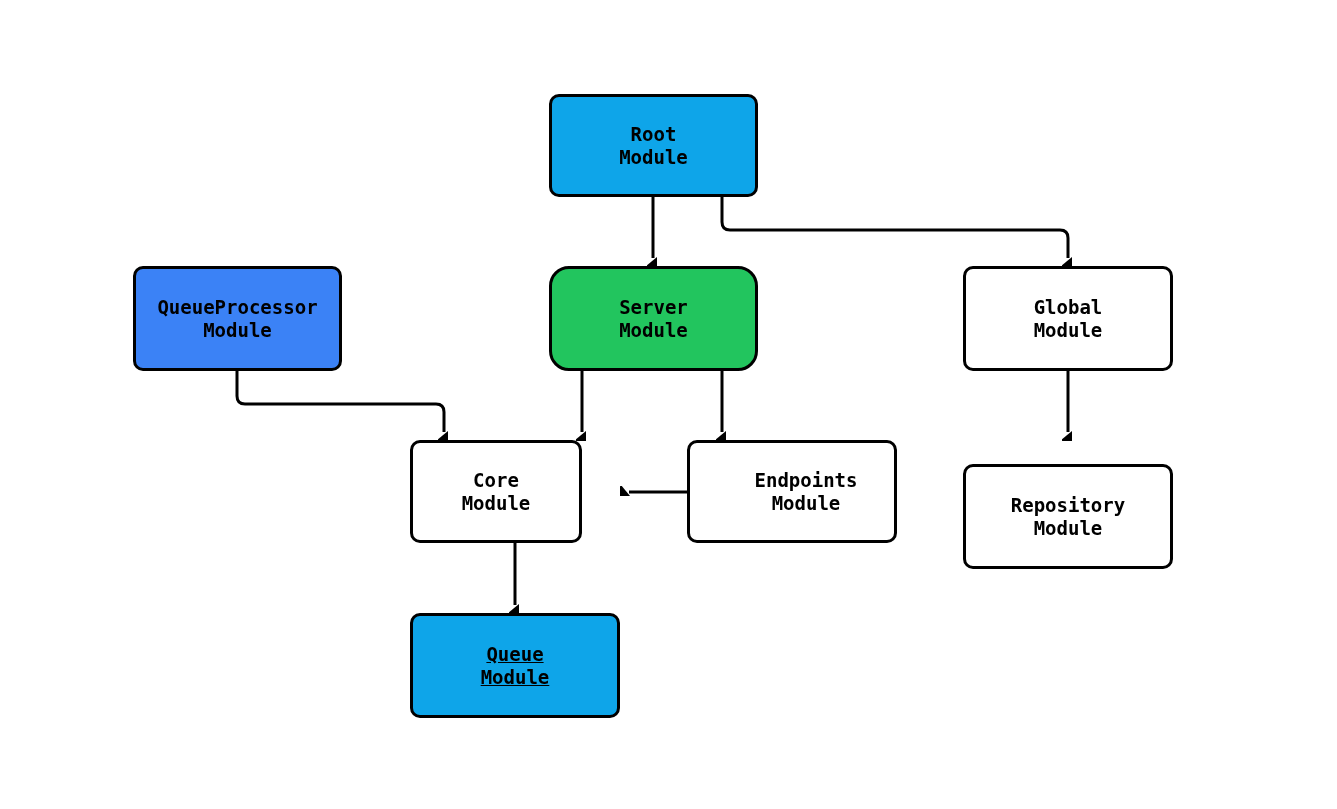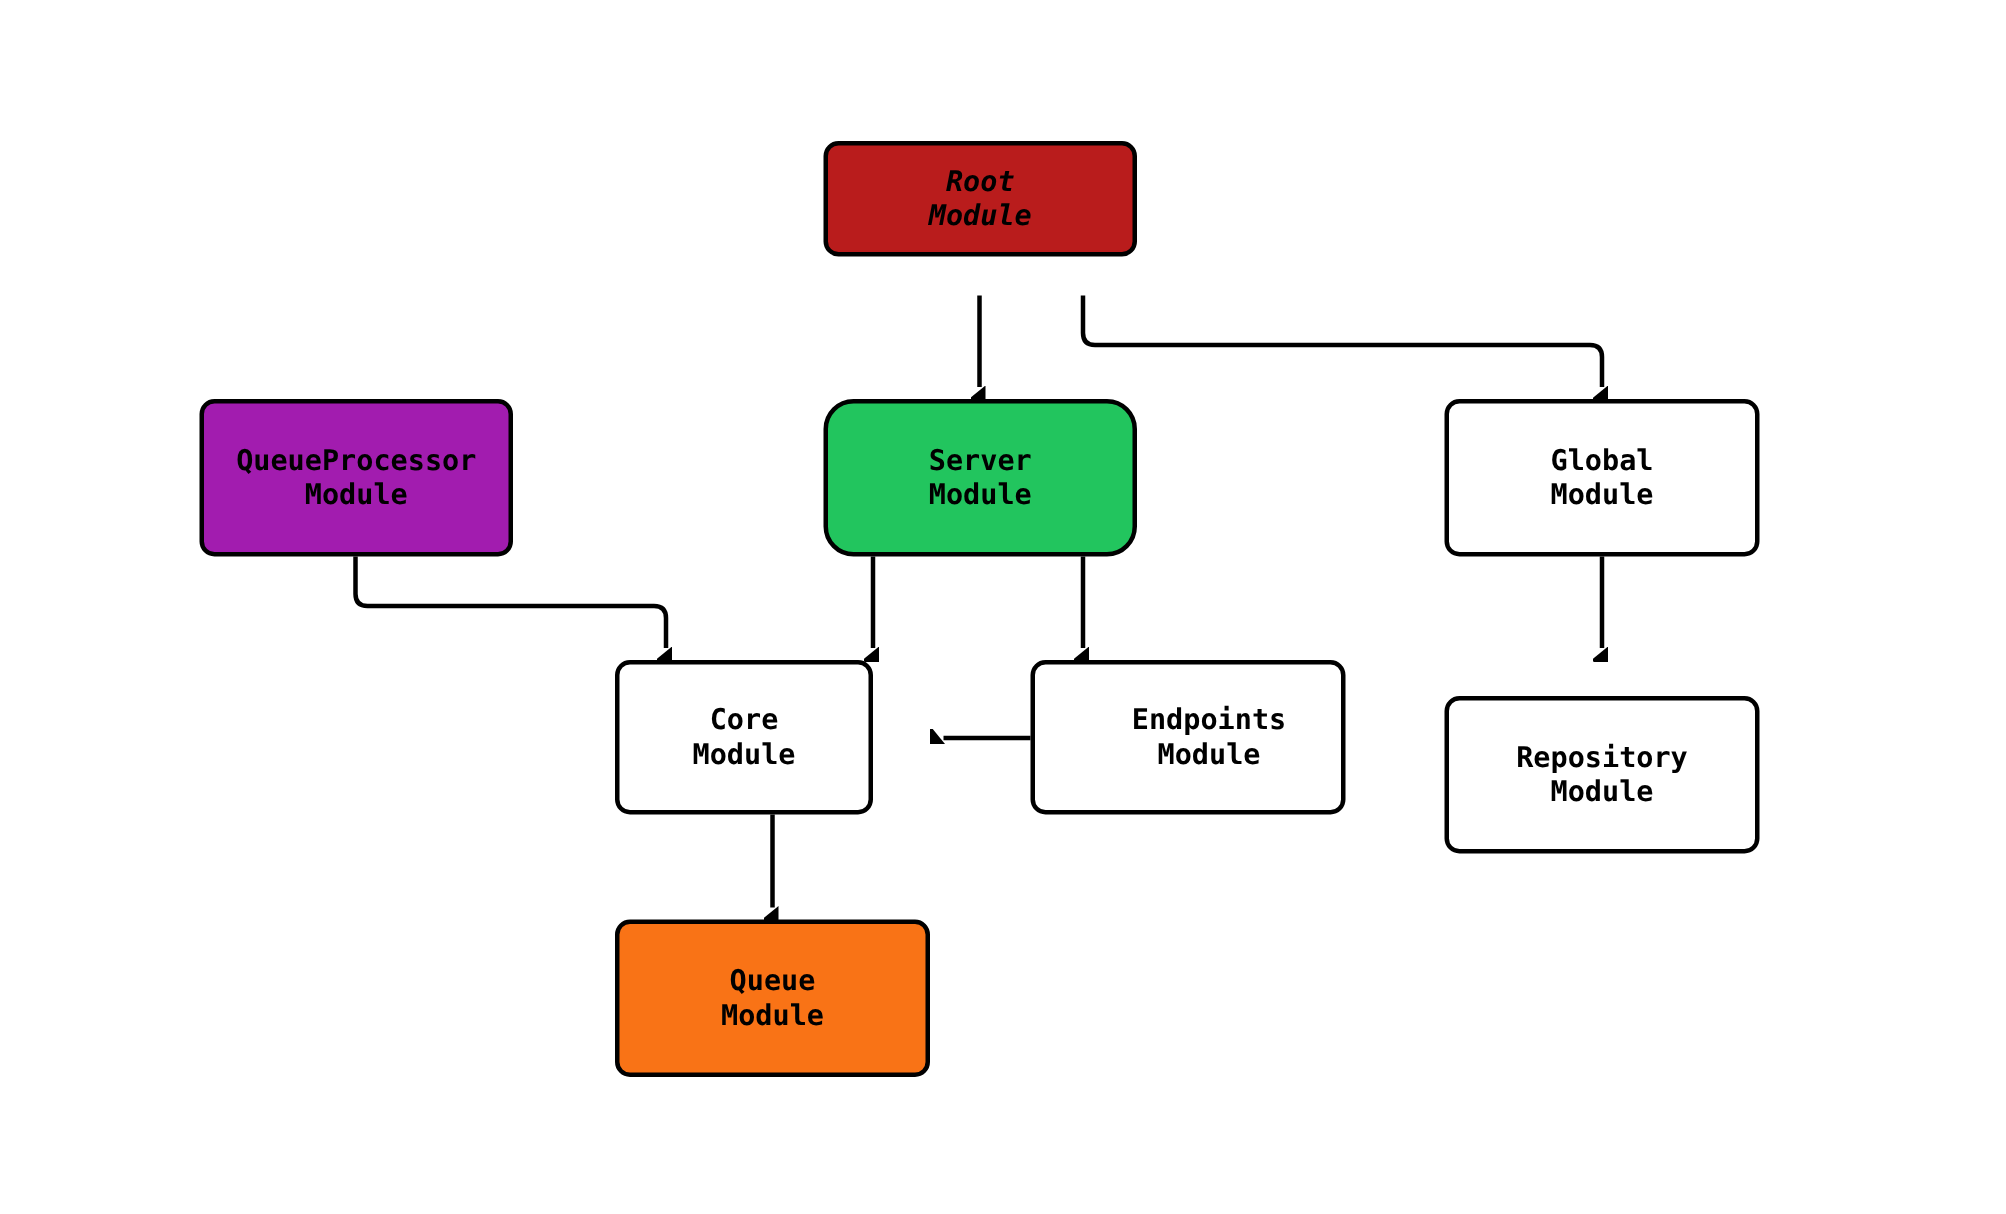--- a/index.html
+++ b/index.html
@@ -62,26 +62,26 @@
         <path d="M 722 197 L 722 222 Q 722 230 730 230 L 1060 230 Q 1068 230 1068 238 L 1068 258" fill="none" stroke="#000000" stroke-width="3" stroke-linecap="butt" marker-end="url(#arrowhead)"></path>
         <path d="M 237 371 L 237 396 Q 237 404 245 404 L 436 404 Q 444 404 444 412 L 444 432" fill="none" stroke="#000000" stroke-width="3" stroke-linecap="butt" marker-end="url(#arrowhead)"></path>
         <path d="M 582 371 L 582 432" fill="none" stroke="#000000" stroke-width="3" stroke-linecap="butt" marker-end="url(#arrowhead)"></path>
         <path d="M 722 371 L 722 432" fill="none" stroke="#000000" stroke-width="3" stroke-linecap="butt" marker-end="url(#arrowhead)"></path>
         <path d="M 1068 371 L 1068 432" fill="none" stroke="#000000" stroke-width="3" stroke-linecap="butt" marker-end="url(#arrowhead)"></path>
         <path d="M 687 492 L 629 492" fill="none" stroke="#000000" stroke-width="3" stroke-linecap="butt" marker-end="url(#arrowhead)"></path>
         <path d="M 515 543 L 515 605" fill="none" stroke="#000000" stroke-width="3" stroke-linecap="butt" marker-end="url(#arrowhead)"></path>
       </g>
   </svg>
 
-  <div class="node" style="left: 549px; top: 94px; width: 209px; height: 77px; border-color: rgb(0, 0, 0); background: #b91c1c; font-style: italic;">
+  <div class="node" style="left: 549px; top: 94px; width: 209px; height: 103px; border-color: rgb(0, 0, 0); background: #0ea5e9;">
     <span class="node-label">Root
 Module</span>
   </div>
 
-  <div class="node" style="left: 133px; top: 266px; width: 209px; height: 105px; border-color: rgb(0, 0, 0); background: #a21caf;">
+  <div class="node" style="left: 133px; top: 266px; width: 209px; height: 105px; border-color: rgb(0, 0, 0); background: #3b82f6;">
     <span class="node-label">QueueProcessor
 Module</span>
   </div>
 
   <div class="node" style="left: 549px; top: 266px; width: 209px; height: 105px; border-color: rgb(0, 0, 0); background: #22c55e; border-radius: 20px;">
     <span class="node-label">Server
 Module</span>
   </div>
 
   <div class="node" style="left: 963px; top: 266px; width: 210px; height: 105px; border-color: rgb(0, 0, 0); background: rgb(255, 255, 255);">
@@ -97,18 +97,18 @@
   <div class="node" style="left: 687px; top: 440px; width: 210px; height: 103px; border-color: rgb(0, 0, 0); background: rgb(255, 255, 255); padding-left: 28px;">
     <span class="node-label">Endpoints
 Module</span>
   </div>
 
   <div class="node" style="left: 963px; top: 440px; width: 210px; height: 105px; border-color: rgb(0, 0, 0); background: rgb(255, 255, 255); margin-top: 24px;">
     <span class="node-label">Repository
 Module</span>
   </div>
 
-  <div class="node" style="left: 410px; top: 613px; width: 210px; height: 105px; border-color: rgb(0, 0, 0); background: #f97316;">
+  <div class="node" style="left: 410px; top: 613px; width: 210px; height: 105px; border-color: rgb(0, 0, 0); background: #0ea5e9; text-decoration: underline;">
     <span class="node-label">Queue
 Module</span>
   </div>
 
 </div>
 
 </body></html>

